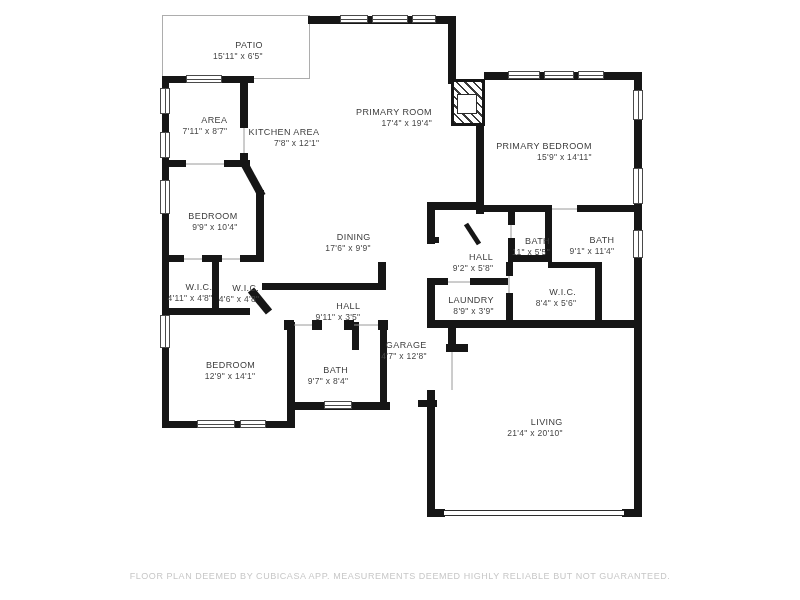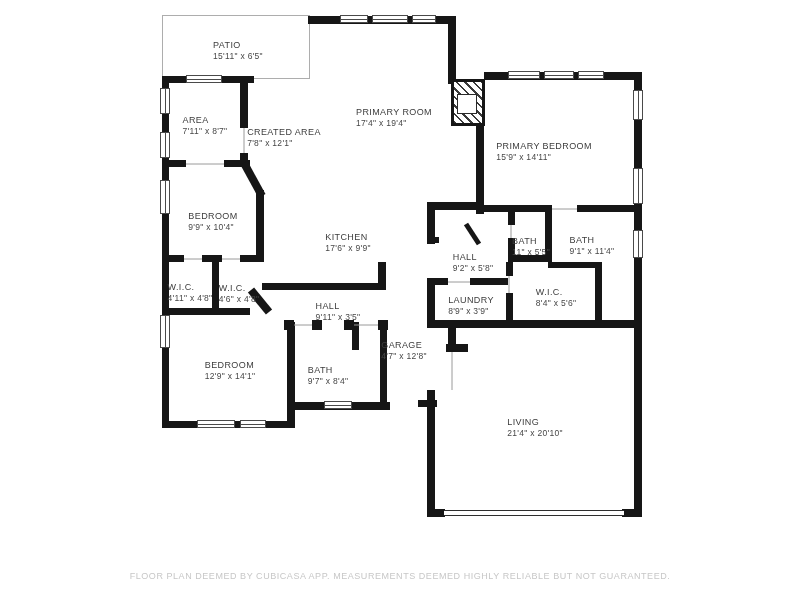--- a/index.html
+++ b/index.html
@@ -13,21 +13,21 @@
   .win .mull-h{position:absolute;left:0;right:0;top:50%;height:1px;background:#4a4a4a;}
   .win .mull-v{position:absolute;top:0;bottom:0;left:50%;width:1px;background:#4a4a4a;}
   .fireplace{position:absolute;left:451px;top:79px;width:34px;height:47px;box-sizing:border-box;
              border:3px solid #161616;
              background:repeating-linear-gradient(45deg,#3a3a3a 0 1.5px,#ffffff 1.5px 6px);}
   .fireplace .inner{position:absolute;left:3px;top:12px;width:18px;height:18px;
              background:#ffffff;border:1px solid #2a2a2a;}
   .garage-door{position:absolute;left:444px;top:510px;width:180px;height:6px;background:#fff;
                border-top:1.5px solid #2e2e2e;border-bottom:1.5px solid #2e2e2e;box-sizing:border-box;}
   .overlay{position:absolute;left:0;top:0;pointer-events:none;}
-  .room-label{position:absolute;transform:translate(-50%,-50%);text-align:left;
+  .room-label{position:absolute;transform:translate(-50%,-50%);text-align:right;
               white-space:nowrap;color:#3c3c3c;pointer-events:none;}
   .room-name{font-size:9px;letter-spacing:.4px;line-height:11px;}
   .room-dims{font-size:8.5px;letter-spacing:.3px;line-height:11px;color:#474747;}
   .footer-note{position:absolute;left:50%;top:571px;transform:translateX(-50%);
                font-size:9px;letter-spacing:.55px;color:#c7c7c7;white-space:nowrap;}
 </style>
 </head>
 <body>
 
 <div class="stage">
@@ -170,37 +170,37 @@
 
     <div class="room-label" style="left:238px;top:51px">
       <div class="room-name">PATIO</div>
       <div class="room-dims">15'11" x 6'5"</div>
     </div>
     <div class="room-label" style="left:205px;top:126px">
       <div class="room-name">AREA</div>
       <div class="room-dims">7'11" x 8'7"</div>
     </div>
     <div class="room-label" style="left:284px;top:138px">
-      <div class="room-name">CREATED AREA</div>
+      <div class="room-name">KITCHEN AREA</div>
       <div class="room-dims">7'8" x 12'1"</div>
     </div>
     <div class="room-label" style="left:394px;top:118px">
       <div class="room-name">PRIMARY ROOM</div>
       <div class="room-dims">17'4" x 19'4"</div>
     </div>
     <div class="room-label" style="left:544px;top:152px">
       <div class="room-name">PRIMARY BEDROOM</div>
       <div class="room-dims">15'9" x 14'11"</div>
     </div>
     <div class="room-label" style="left:213px;top:222px">
       <div class="room-name">BEDROOM</div>
       <div class="room-dims">9'9" x 10'4"</div>
     </div>
     <div class="room-label" style="left:348px;top:243px">
-      <div class="room-name">KITCHEN</div>
+      <div class="room-name">DINING</div>
       <div class="room-dims">17'6" x 9'9"</div>
     </div>
     <div class="room-label" style="left:531px;top:247px">
       <div class="room-name">BATH</div>
       <div class="room-dims">11" x 5'5"</div>
     </div>
     <div class="room-label" style="left:592px;top:246px">
       <div class="room-name">BATH</div>
       <div class="room-dims">9'1" x 11'4"</div>
     </div>

